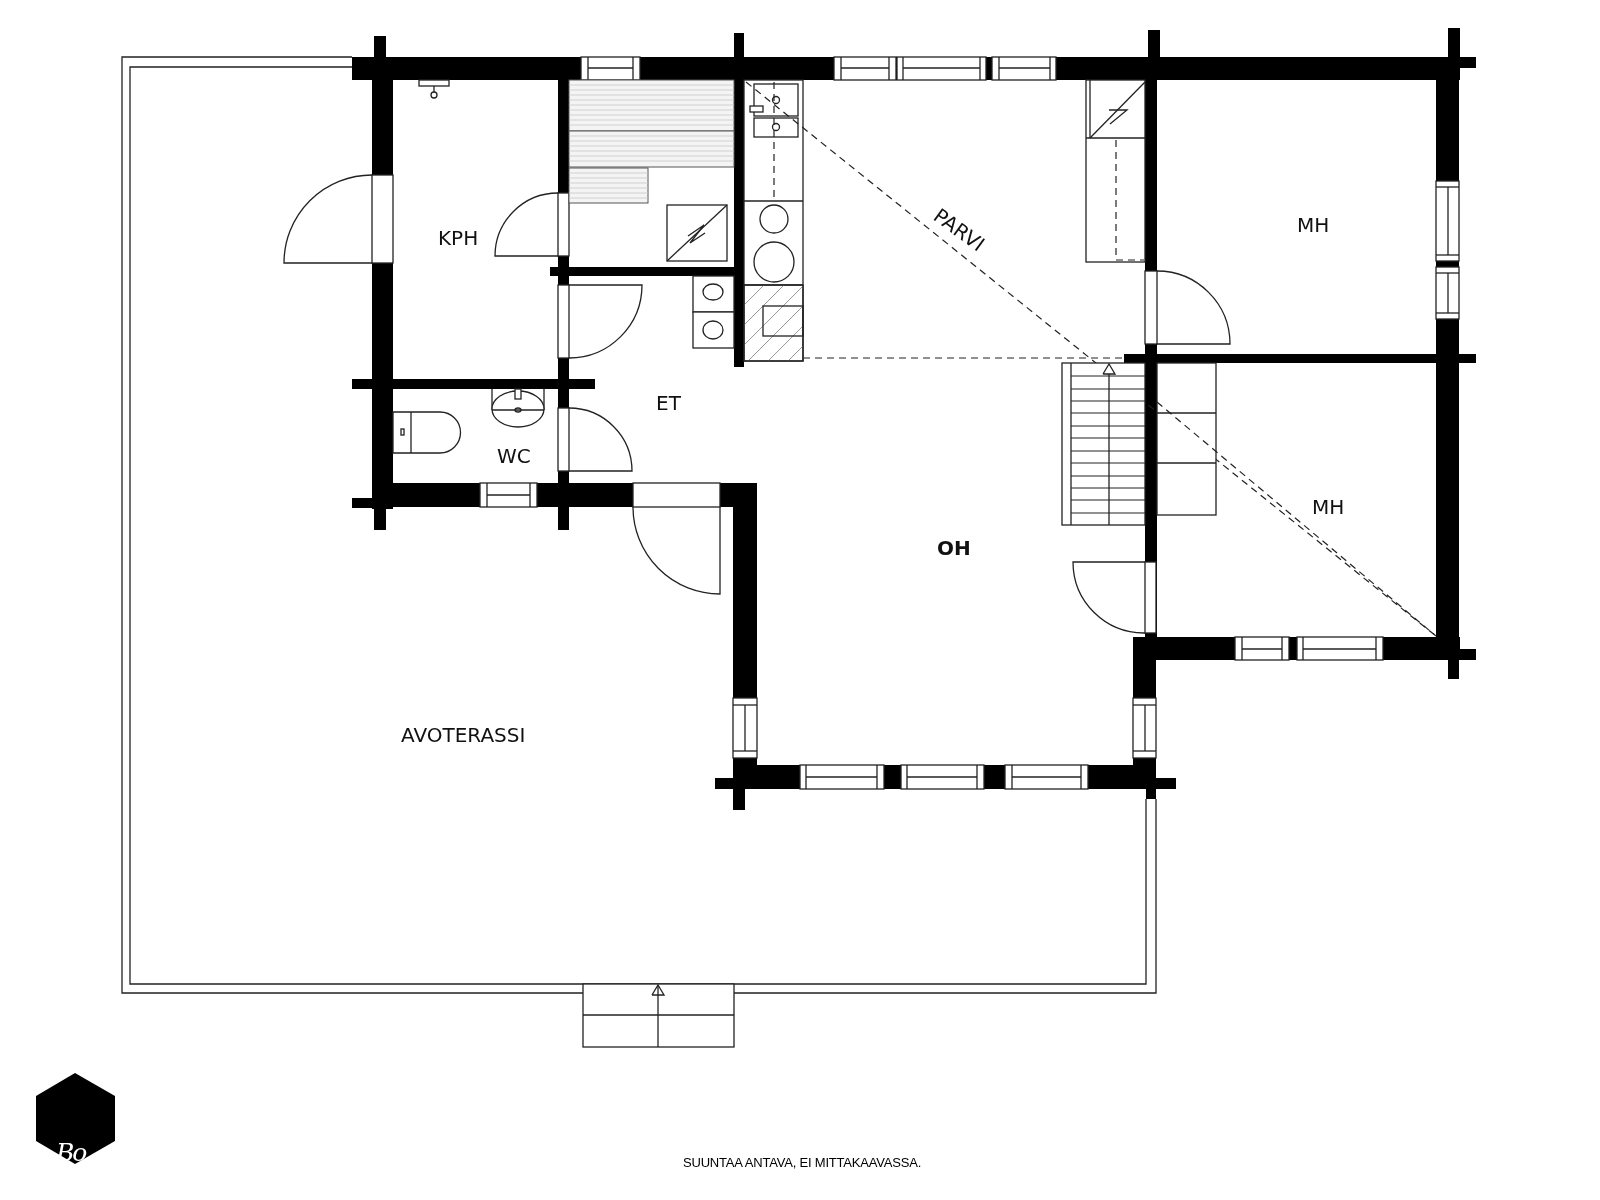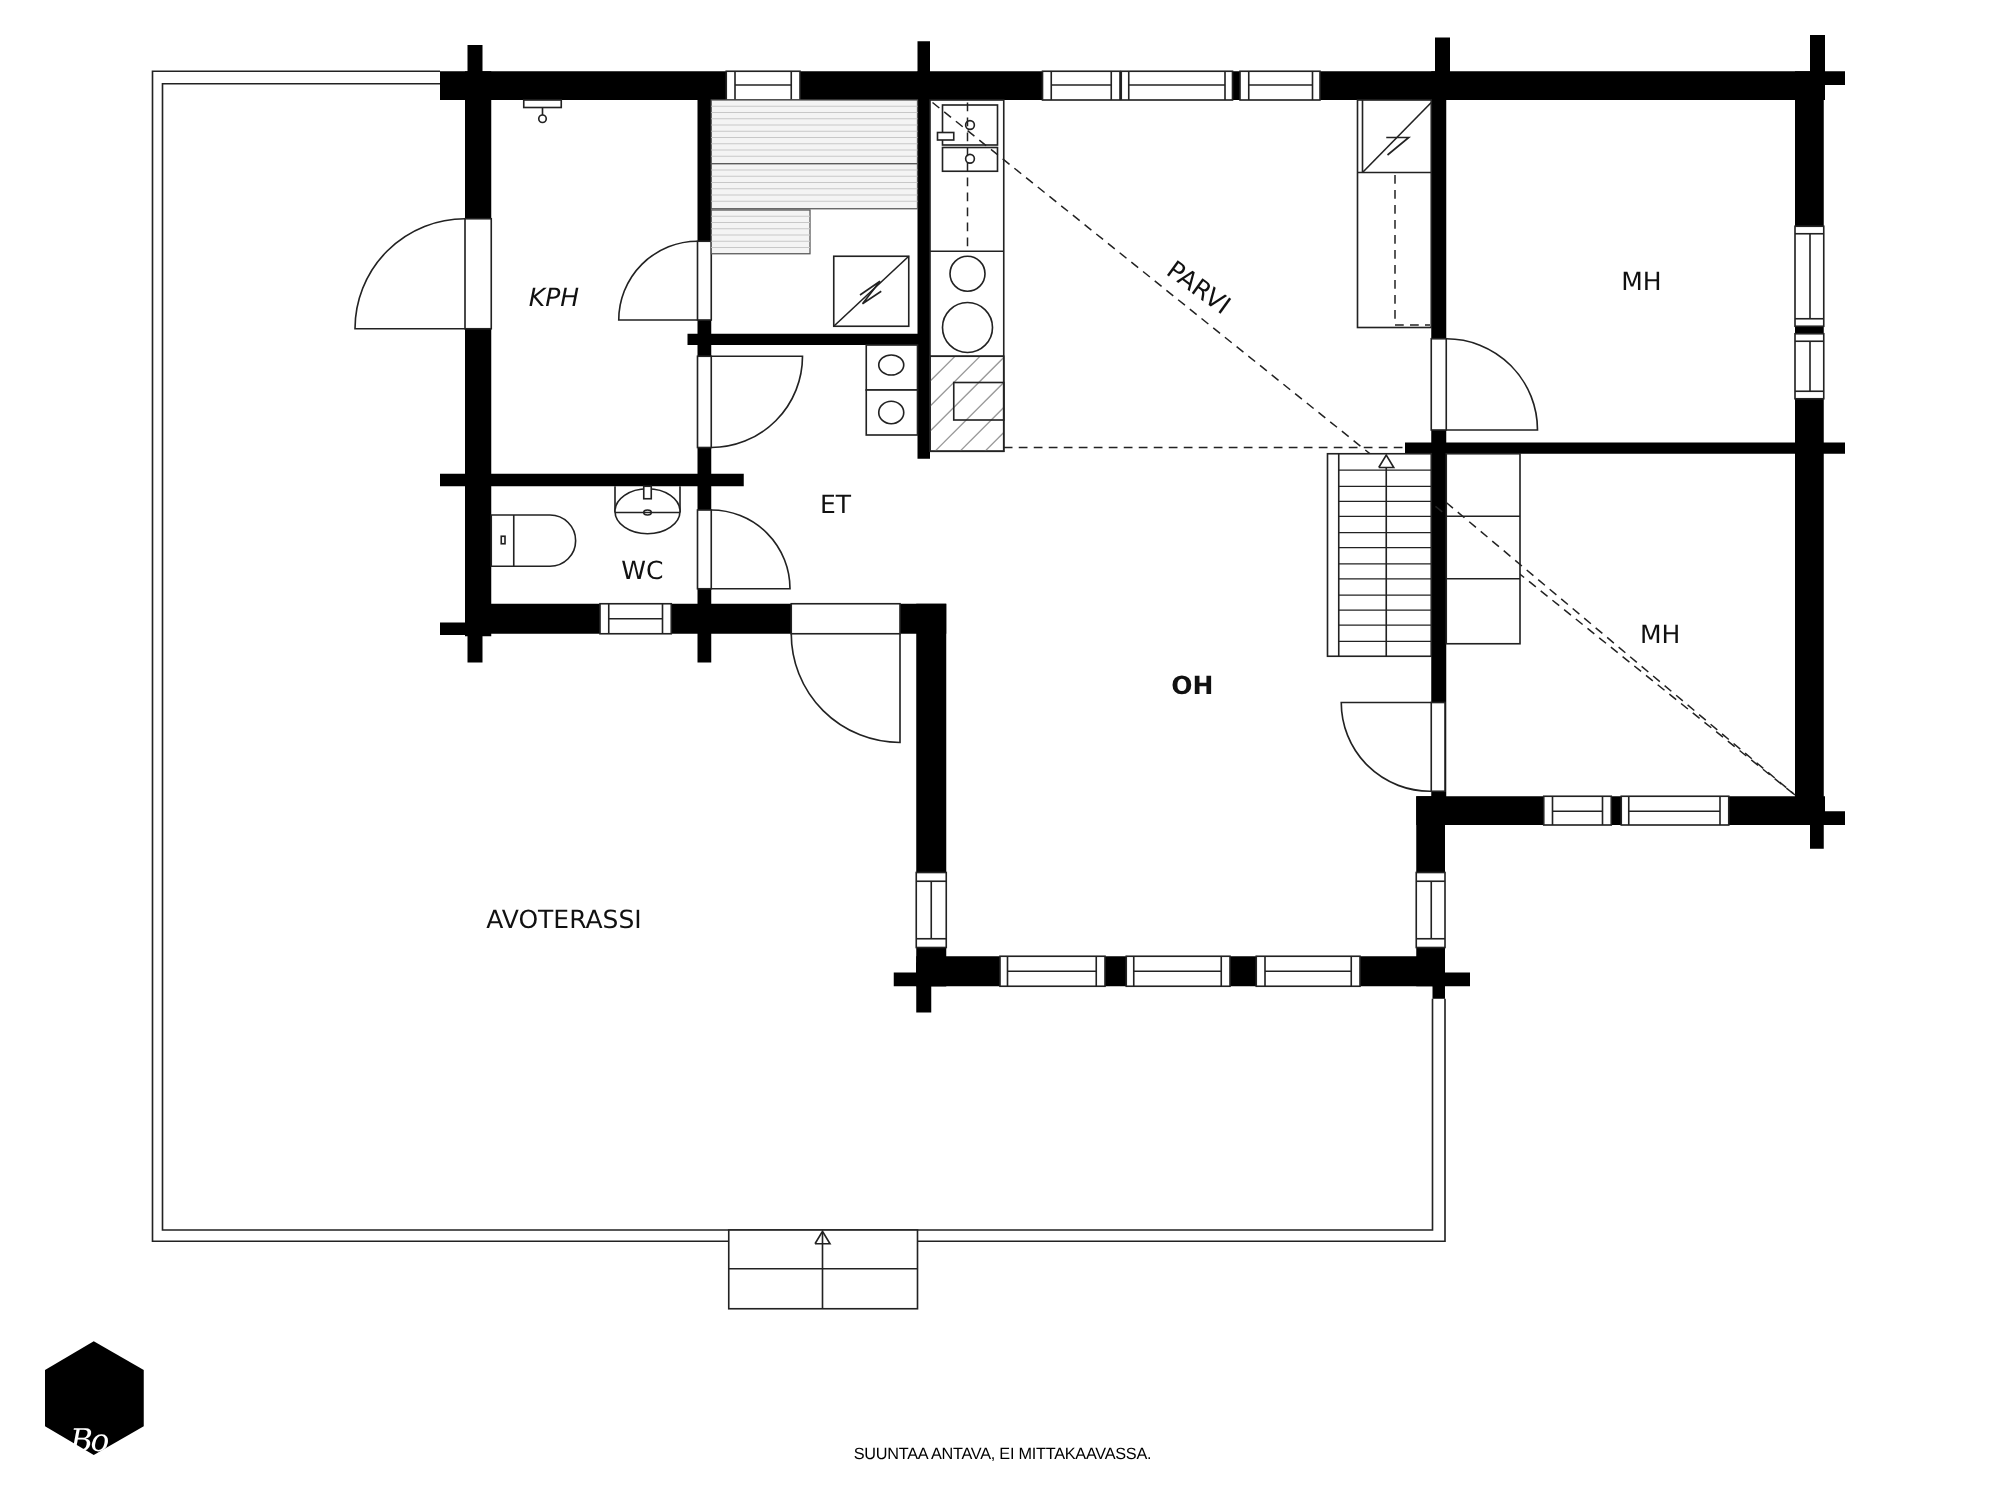--- a/index.html
+++ b/index.html
@@ -346,24 +346,24 @@
     <path class="thin" d="M492,389 L492,410 M544,389 L544,410"></path>
     <ellipse class="thinw" cx="518" cy="409" rx="26" ry="18"></ellipse>
     <line class="thin" x1="492" y1="410" x2="544" y2="410"></line>
     <rect class="thinw" x="515" y="389" width="6" height="10"></rect>
     <ellipse class="thin" cx="518" cy="410" rx="3" ry="2"></ellipse>
   </g>
 
   <polygon points="75,1073 115,1096 115,1141 75,1164 36,1141 36,1096" fill="#000"></polygon>
 </svg>
 
-<div class="room-label" style="left:423px; top:228px;font-style:italic;">KPH</div>
+<div class="room-label" style="left:438px; top:228px;">KPH</div>
 <div class="room-label" style="left:497px; top:446px;text-align:center;">WC</div>
 <div class="room-label" style="left:656px; top:393px;">ET</div>
 <div class="room-label parvi" style="left:942px; top:205px;">PARVI</div>
 <div class="room-label" style="left:1297px; top:215px;">MH</div>
 <div class="room-label" style="left:1312px; top:497px;">MH</div>
 <div class="room-label" style="left:937px; top:538px;font-weight:bold;">OH</div>
-<div class="room-label" style="left:389px; top:725px;">AVOTERASSI</div>
+<div class="room-label" style="left:401px; top:725px;">AVOTERASSI</div>
 
 <div class="logo-text">Bo</div>
 
 <div class="footer">SUUNTAA ANTAVA, EI MITTAKAAVASSA.</div>
 
 </body></html>

